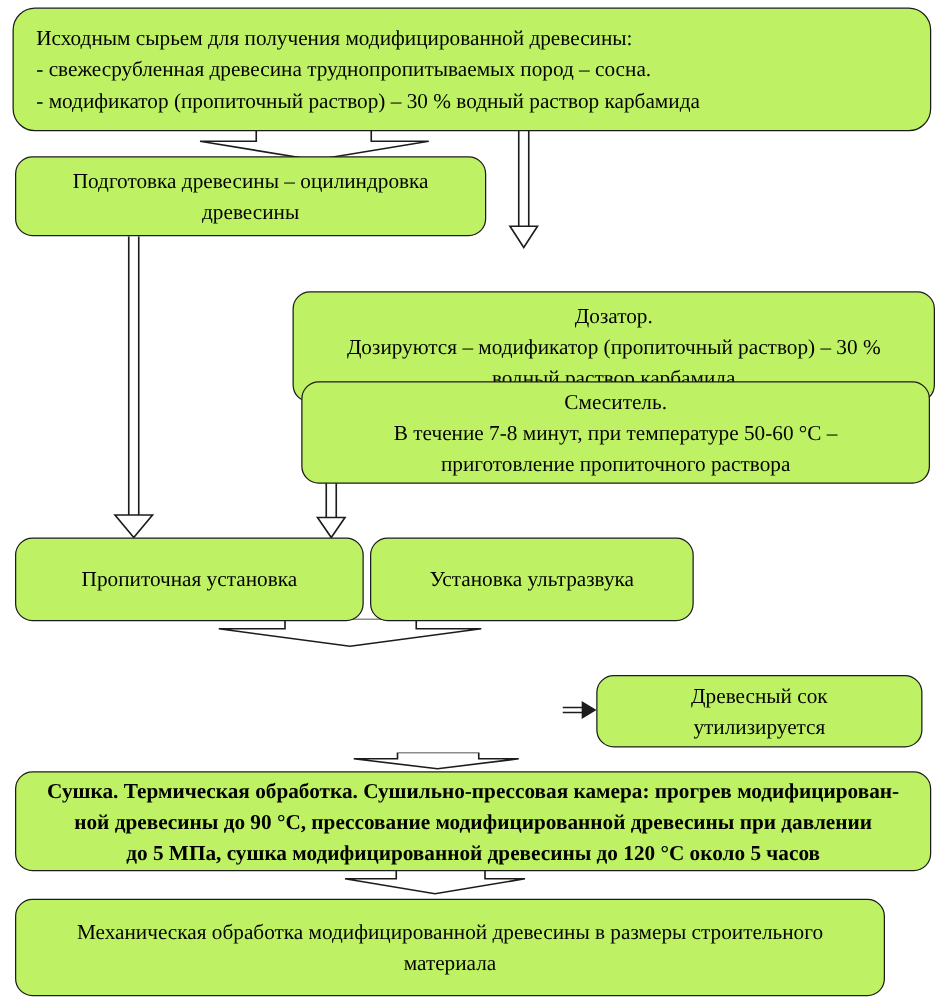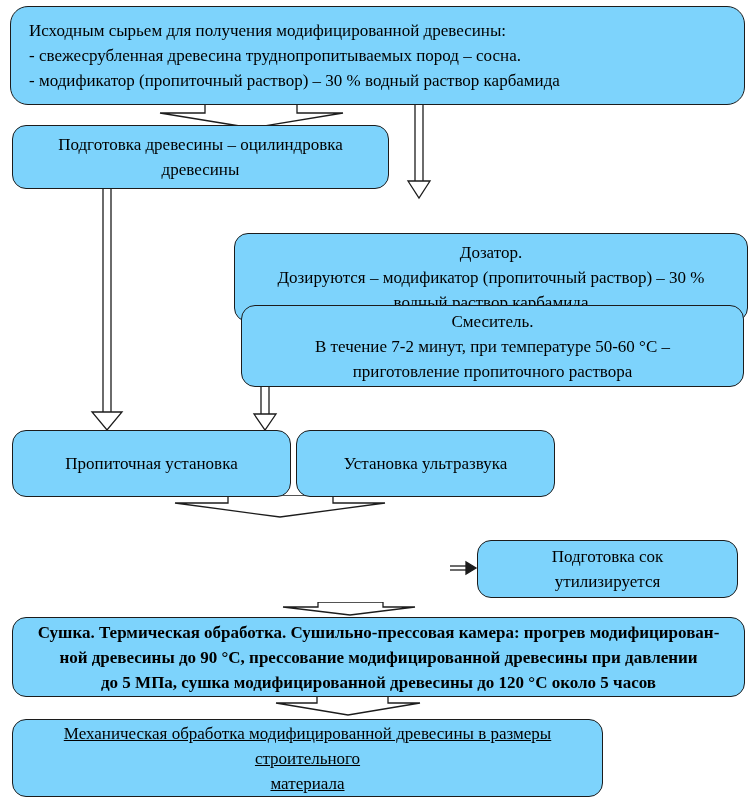--- a/index.html
+++ b/index.html
@@ -8,21 +8,21 @@
     width: 754px;
     height: 803px;
     background: #ffffff;
     font-family: "Liberation Serif", "DejaVu Serif", serif;
     color: #000000;
     overflow: hidden;
   }
   .box {
     position: absolute;
     box-sizing: border-box;
-    background: #7dd3fc;
+    background: #bef264;
     border: 1.4px solid #1c1c1c;
     border-radius: 14px;
     display: flex;
     align-items: center;
     justify-content: center;
     z-index: 2;
   }
   .box .txt {
     white-space: pre-line;
     text-align: center;
@@ -55,45 +55,45 @@
   </div>
 
   <div class="box" style="left:234px; top:197px; width:514px; height:89px;margin-top:36px;">
     <div class="txt">Дозатор.
 Дозируются – модификатор (пропиточный раствор) – 30 %
 водный раствор карбамида</div>
   </div>
 
   <div class="box" style="left:241px; top:305px; width:503px; height:82px;">
     <div class="txt">Смеситель.
-В течение 7-2 минут, при температуре 50-60 °С –
+В течение 7-8 минут, при температуре 50-60 °С –
 приготовление пропиточного раствора</div>
   </div>
 
   <div class="box" style="left:296px; top:430px; width:259px; height:67px;">
     <div class="txt">Установка ультразвука</div>
   </div>
 
   <div class="box" style="left:12px; top:430px; width:279px; height:67px;">
     <div class="txt">Пропиточная установка</div>
   </div>
 
 
   <div class="box" style="left:477px; top:540px; width:261px; height:58px;">
-    <div class="txt">Подготовка сок
+    <div class="txt">Древесный сок
 утилизируется</div>
   </div>
 
   <div class="box" style="left:12px; top:617px; width:733px; height:80px;font-weight:bold;">
     <div class="txt">Сушка. Термическая обработка. Сушильно-прессовая камера: прогрев модифицирован-
 ной древесины до 90 °С, прессование модифицированной древесины при давлении
 до 5 МПа, сушка модифицированной древесины до 120 °С около 5 часов</div>
   </div>
 
-  <div class="box" style="left:12px; top:719px; width:591px; height:78px;text-decoration:underline;">
+  <div class="box" style="left:12px; top:719px; width:696px; height:78px;">
     <div class="txt">Механическая обработка модифицированной древесины в размеры строительного
 материала</div>
   </div>
 
   <svg class="conn" style="left:156px; top:104px;" width="192" height="27" viewBox="0 0 192 27">
     <polygon points="49,0 49,9 4,9 96,24 187,9 141,9 141,0"></polygon>
   </svg>
 
   <svg class="conn" style="left:405px; top:104px;" width="28" height="96" viewBox="0 0 28 96">
     <line x1="10" y1="0" x2="10" y2="77"></line>

